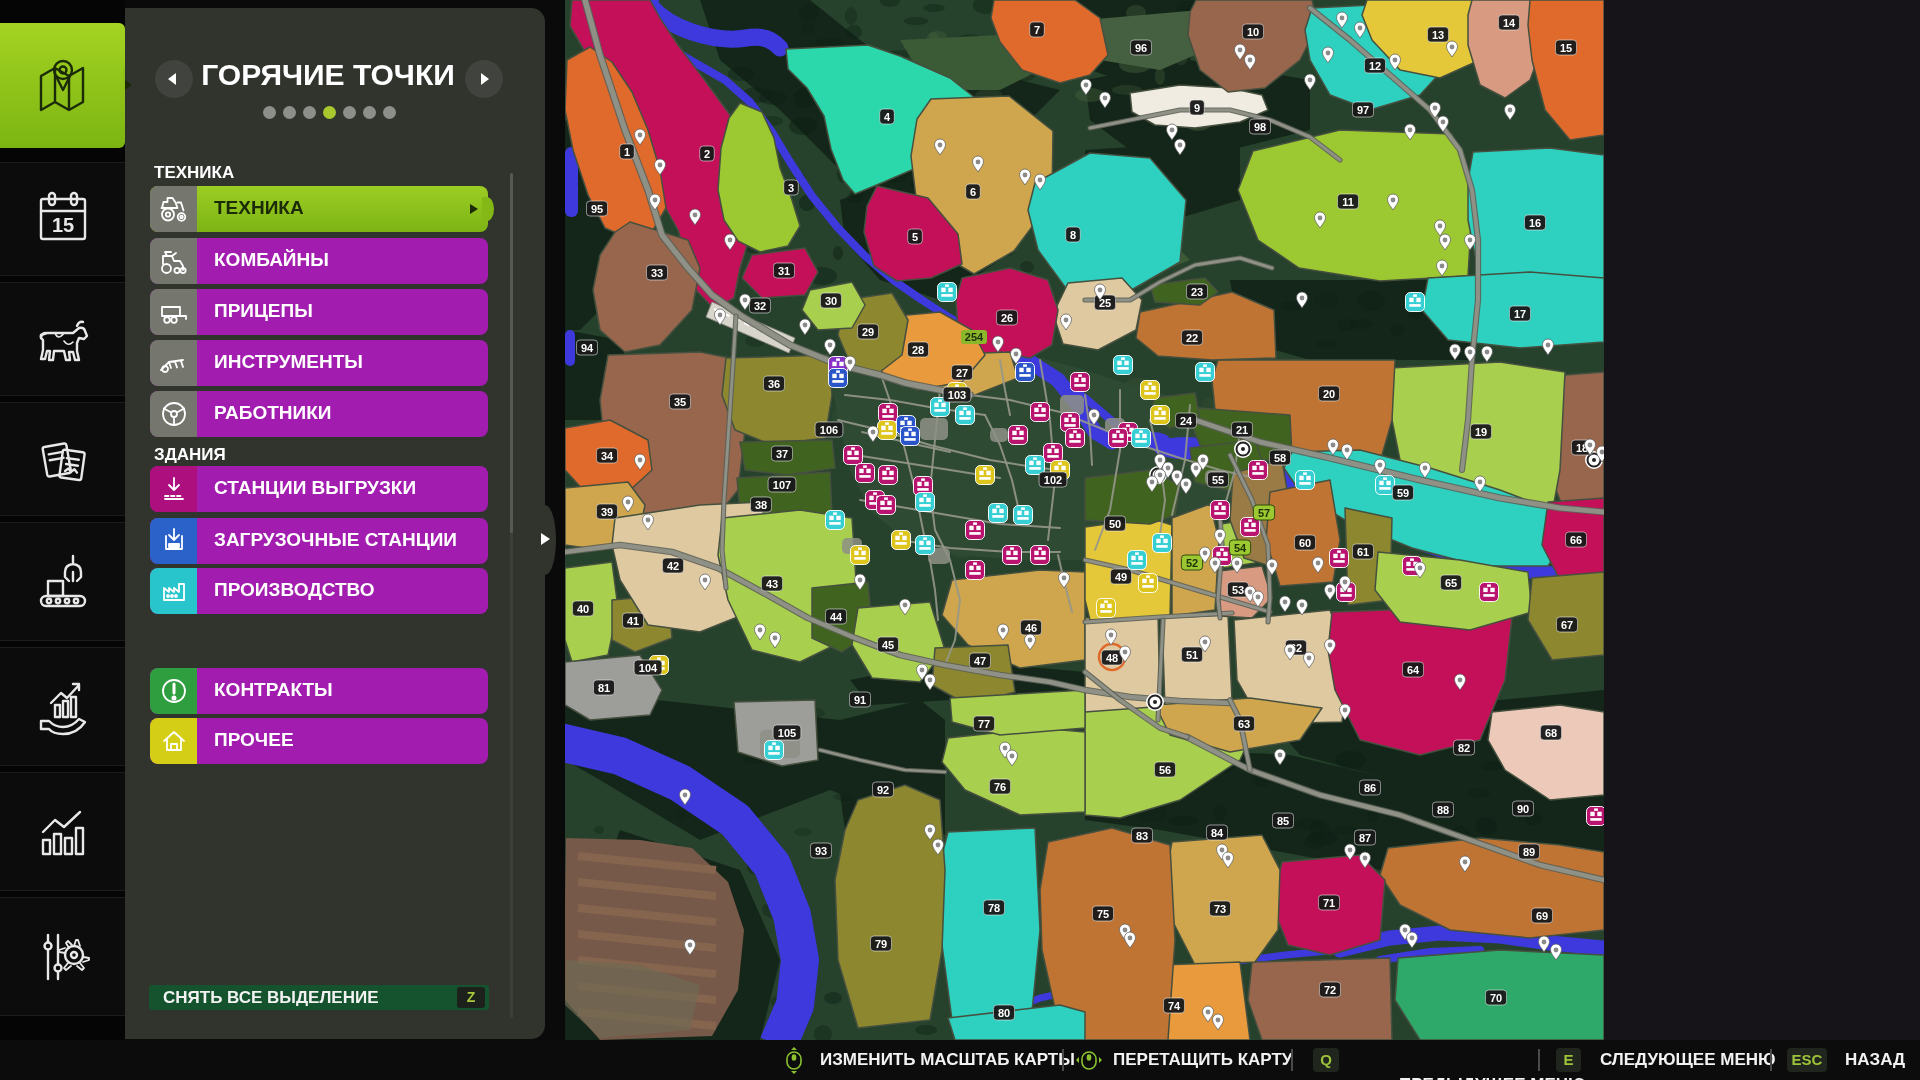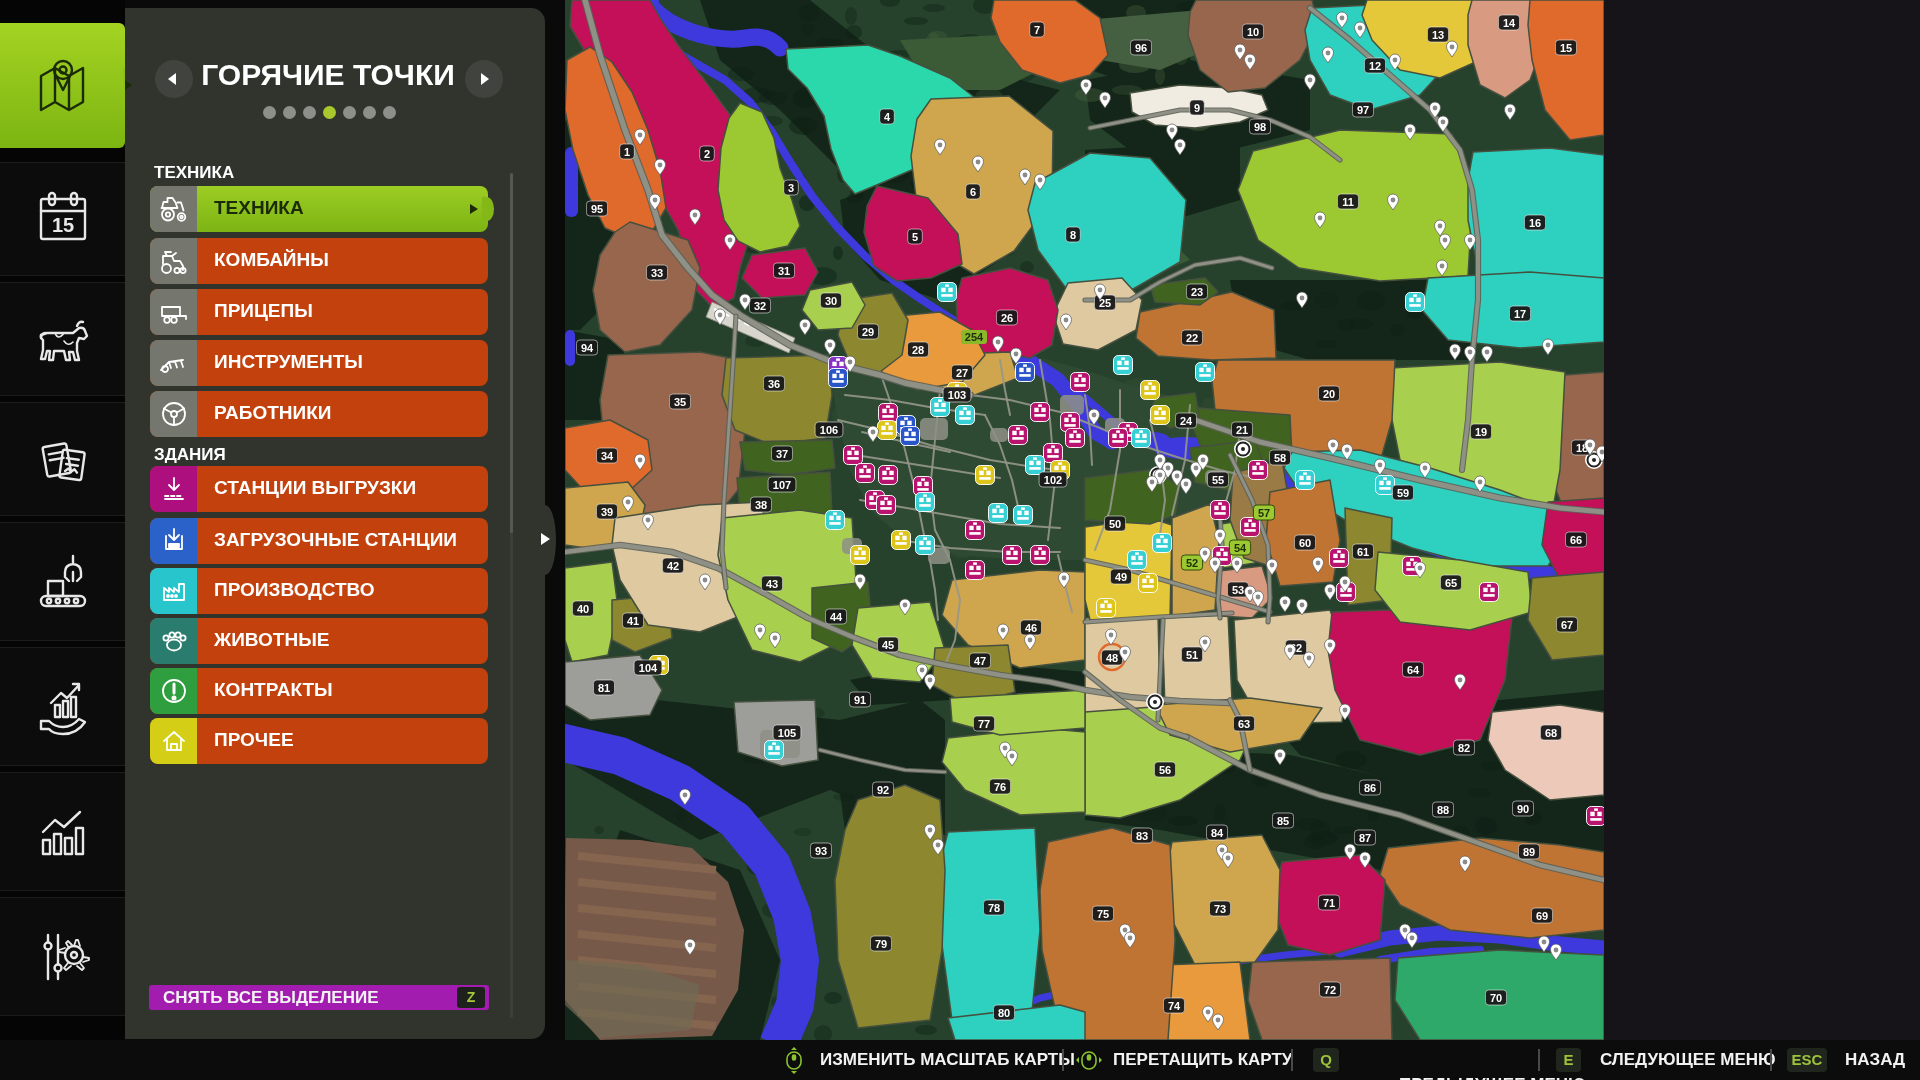--- a/index.html
+++ b/index.html
@@ -21,29 +21,29 @@
 .navbtn:after{content:"";position:absolute;top:15px;width:0;height:0;}
 #nleft{left:30px;}
 #nleft:after{left:13px;top:13px;border-right:8px solid #fff;border-top:6px solid transparent;border-bottom:6px solid transparent;}
 #nright{left:340px;}
 #nright:after{left:16px;top:13px;border-left:8px solid #fff;border-top:6px solid transparent;border-bottom:6px solid transparent;}
 #ptitle{position:absolute;left:-7px;top:47px;width:420px;height:40px;line-height:40px;text-align:center;font-size:30px;font-weight:bold;color:#fff;}
 #pdots{position:absolute;left:-6px;top:98px;width:420px;display:flex;justify-content:center;gap:7px;}
 #pdots span{display:block;width:13px;height:13px;border-radius:50%;background:#8d908a;}
 #pdots span.on{background:#a8c82e;}
 .sechead{position:absolute;left:29px;font-size:17px;font-weight:bold;color:#fff;}
-.btn{position:absolute;left:25px;width:338px;height:46px;background:#c2410c;border-radius:8px;}
+.btn{position:absolute;left:25px;width:338px;height:46px;background:#a21caf;border-radius:8px;}
 .btn .ic{position:absolute;left:0;top:0;width:47px;height:46px;background:#75776f;border-radius:8px 0 0 8px;}
 .btn .tx{position:absolute;left:64px;top:11px;font-size:19px;font-weight:bold;color:#fff;}
 .btn.sel{background:linear-gradient(180deg,#9ccd24,#7db414);}
 .btn.sel .tx{color:#1c2b07;}
 .btn.sel:after{content:"";position:absolute;right:10px;top:18px;width:0;height:0;border-left:8px solid #1c2b07;border-top:5px solid transparent;border-bottom:5px solid transparent;}
 .btn.sel:before{content:"";position:absolute;right:-6px;top:11px;width:12px;height:24px;background:#84b816;border-radius:0 60% 60% 0/0 50% 50% 0;}
 .ic svg{position:absolute;left:50%;top:50%;transform:translate(-50%,-50%);}
-#clearbar{position:absolute;left:24px;top:977px;width:340px;height:25px;background:#a21caf;border-radius:3px;}
+#clearbar{position:absolute;left:24px;top:977px;width:340px;height:25px;background:#14532d;border-radius:3px;}
 #clearbar .t{position:absolute;left:14px;top:3px;font-size:17px;font-weight:bold;color:#f2f2f2;}
 #clearbar .k{position:absolute;right:4px;top:2px;width:28px;height:21px;background:#1d211c;border-radius:3px;color:#a8c83c;font-size:14px;font-weight:bold;text-align:center;line-height:21px;}
 #scroll{position:absolute;left:385px;top:165px;width:3px;height:845px;background:#3c3f38;border-radius:2px;}
 #scrollthumb{position:absolute;left:385px;top:165px;width:3px;height:360px;background:#555a50;border-radius:2px;}
 
 #balance{position:absolute;left:1453px;top:82px;width:287px;height:70px;background:rgba(13,12,10,0.84);border-radius:24px;line-height:70px;text-align:center;}
 #balance .w{color:#fff;font-size:26px;font-weight:bold;letter-spacing:-0.5px;}
 #balance .g{color:#a6c636;font-size:26px;font-weight:bold;letter-spacing:-0.5px;}
 
 #bbar{position:absolute;left:0;top:1040px;width:1920px;height:40px;background:#0c0c0c;}
@@ -1379,32 +1379,20 @@
   <div class="btn" style="top:510px;">
         <div class="ic" style="background:#2b62c9;">
           <svg width="34" height="34" viewBox="0 0 34 34" fill="none" stroke="#fff" stroke-width="1.8" stroke-linecap="round" stroke-linejoin="round">
             <path d="M17,5 v11 M12,11 l5,5 5,-5"></path>
             <path d="M9,12 v13 h16 v-13"></path>
             <rect x="12" y="20" width="10" height="3" fill="#fff"></rect>
           </svg>
         </div>
         <div class="tx">ЗАГРУЗОЧНЫЕ СТАНЦИИ</div>
       </div>
-  <div class="btn" style="top:610px;">
-        <div class="ic" style="background:#2a7d6e;">
-          <svg width="34" height="34" viewBox="0 0 34 34" fill="none" stroke="#fff" stroke-width="1.8" stroke-linecap="round" stroke-linejoin="round">
-            <ellipse cx="17" cy="21" rx="7" ry="5.5"></ellipse>
-            <circle cx="9" cy="14" r="2.6"></circle>
-            <circle cx="15" cy="11" r="2.6"></circle>
-            <circle cx="21" cy="11" r="2.6"></circle>
-            <circle cx="26" cy="14" r="2.6"></circle>
-          </svg>
-        </div>
-        <div class="tx">ЖИВОТНЫЕ</div>
-      </div>
   <div class="btn" style="top:660px;">
         <div class="ic" style="background:#2f9e3f;">
           <svg width="34" height="34" viewBox="0 0 34 34" fill="none" stroke="#fff" stroke-width="1.8" stroke-linecap="round" stroke-linejoin="round">
             <circle cx="17" cy="17" r="11"></circle>
             <line x1="17" y1="10" x2="17" y2="19" stroke-width="3"></line>
             <circle cx="17" cy="24" r="1.6" fill="#fff"></circle>
           </svg>
         </div>
         <div class="tx">КОНТРАКТЫ</div>
       </div>

